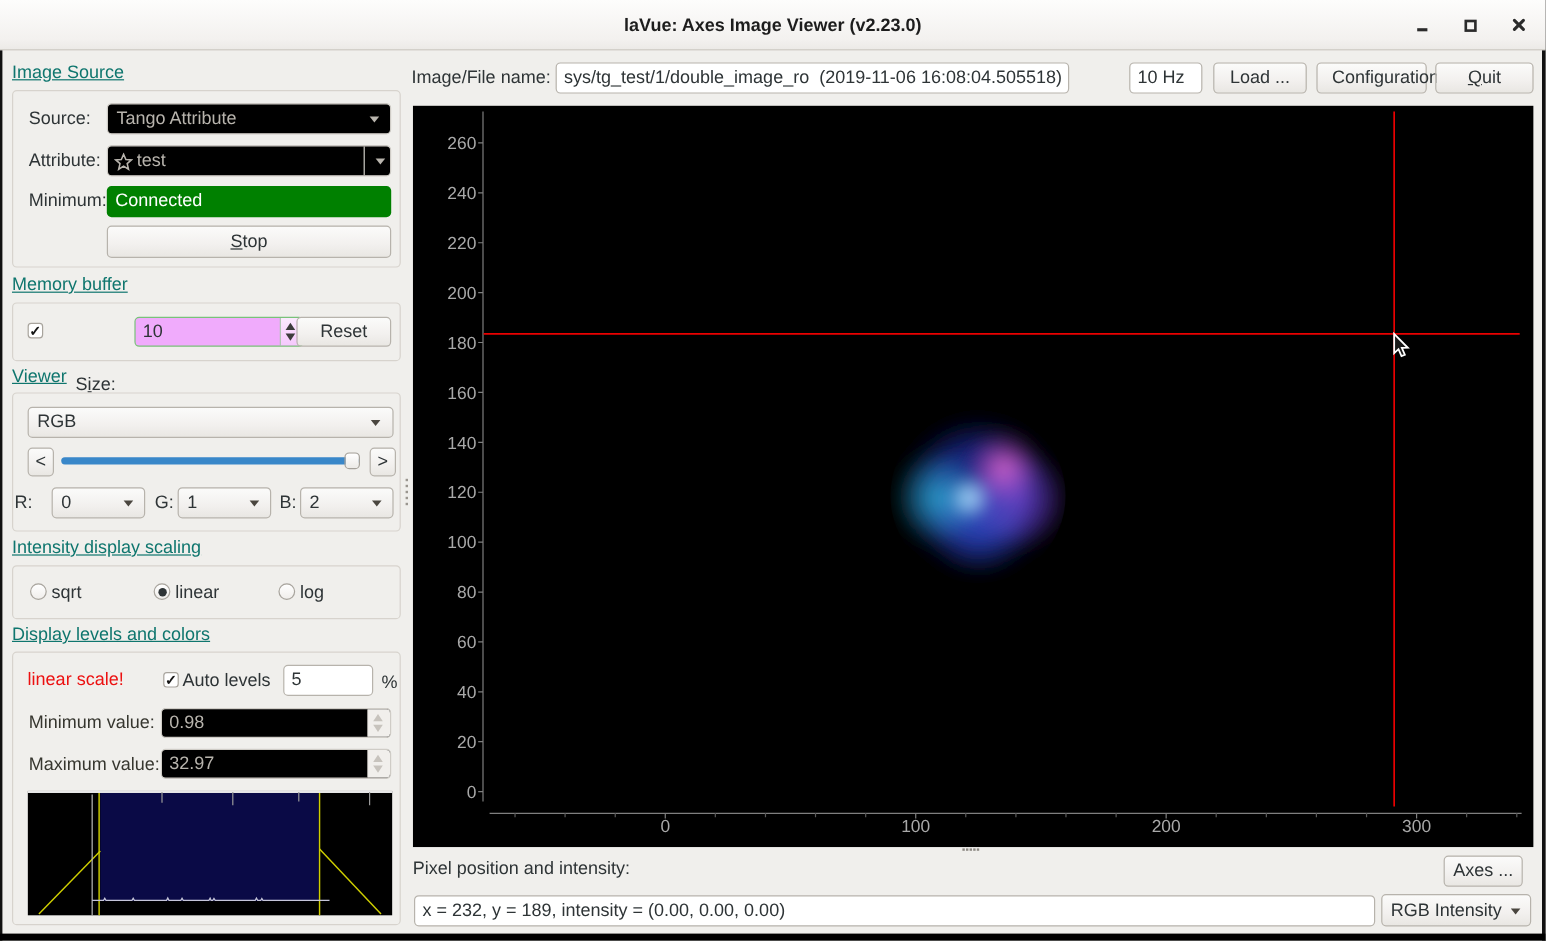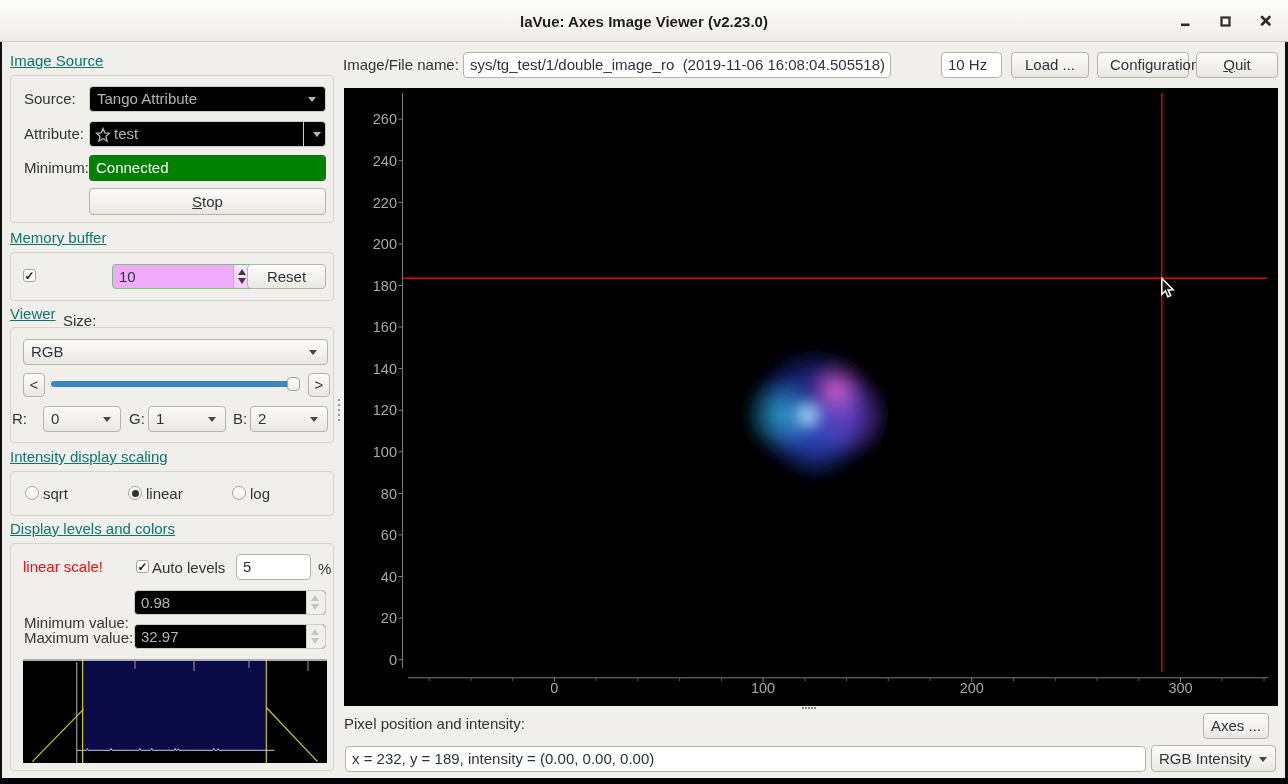--- a/index.html
+++ b/index.html
@@ -123,21 +123,21 @@
 <div class="lbl" style="left:250px; top:485px;">log</div>
 
 <div class="hdr" style="left:10px; top:520px;">Display levels and colors</div>
 <div class="grp" style="left:10px; top:543px; width:324px; height:228px;"></div>
 <div class="lbl" style="left:23px; top:558px; color:#ec1010;">linear scale!</div>
 <div class="cb" style="left:136px; top:560px;">✓</div>
 <div class="lbl" style="left:152px; top:559px;">Auto levels</div>
 <div class="abs input" style="left:236px; top:554px; width:75px; height:26px;">5</div>
 <div class="lbl" style="left:318px; top:560px;">%</div>
 
-<div class="lbl" style="left:24px; top:594px; color:#36362f;margin-top:20px;">Minimum value:</div>
+<div class="lbl" style="left:24px; top:594px; color:#36362f;">Minimum value:</div>
 <div class="abs dis" style="left:134px; top:590px; width:192px; height:25px; border-radius:4px;
      line-height:23px; padding-left:6px; color:#b8b4ad;">0.98
   <span style="position:absolute; right:0; top:0; width:19px; height:23px;
         border-left:1px solid #d8d4ce; border-radius:0 3px 3px 0; background:#f1efec;"></span>
   <i class="spinarr" style="right:6px; top:4px; border-left-width:4px; border-right-width:4px; border-bottom:6px solid #c7c3bd;"></i>
   <i class="spinarr" style="right:6px; bottom:4px; border-left-width:4px; border-right-width:4px; border-top:6px solid #c7c3bd;"></i></div>
 
 <div class="lbl" style="left:24px; top:629px; color:#36362f;">Maximum value:</div>
 <div class="abs dis" style="left:134px; top:624px; width:192px; height:25px; border-radius:4px;
      line-height:23px; padding-left:6px; color:#b8b4ad;">32.97

